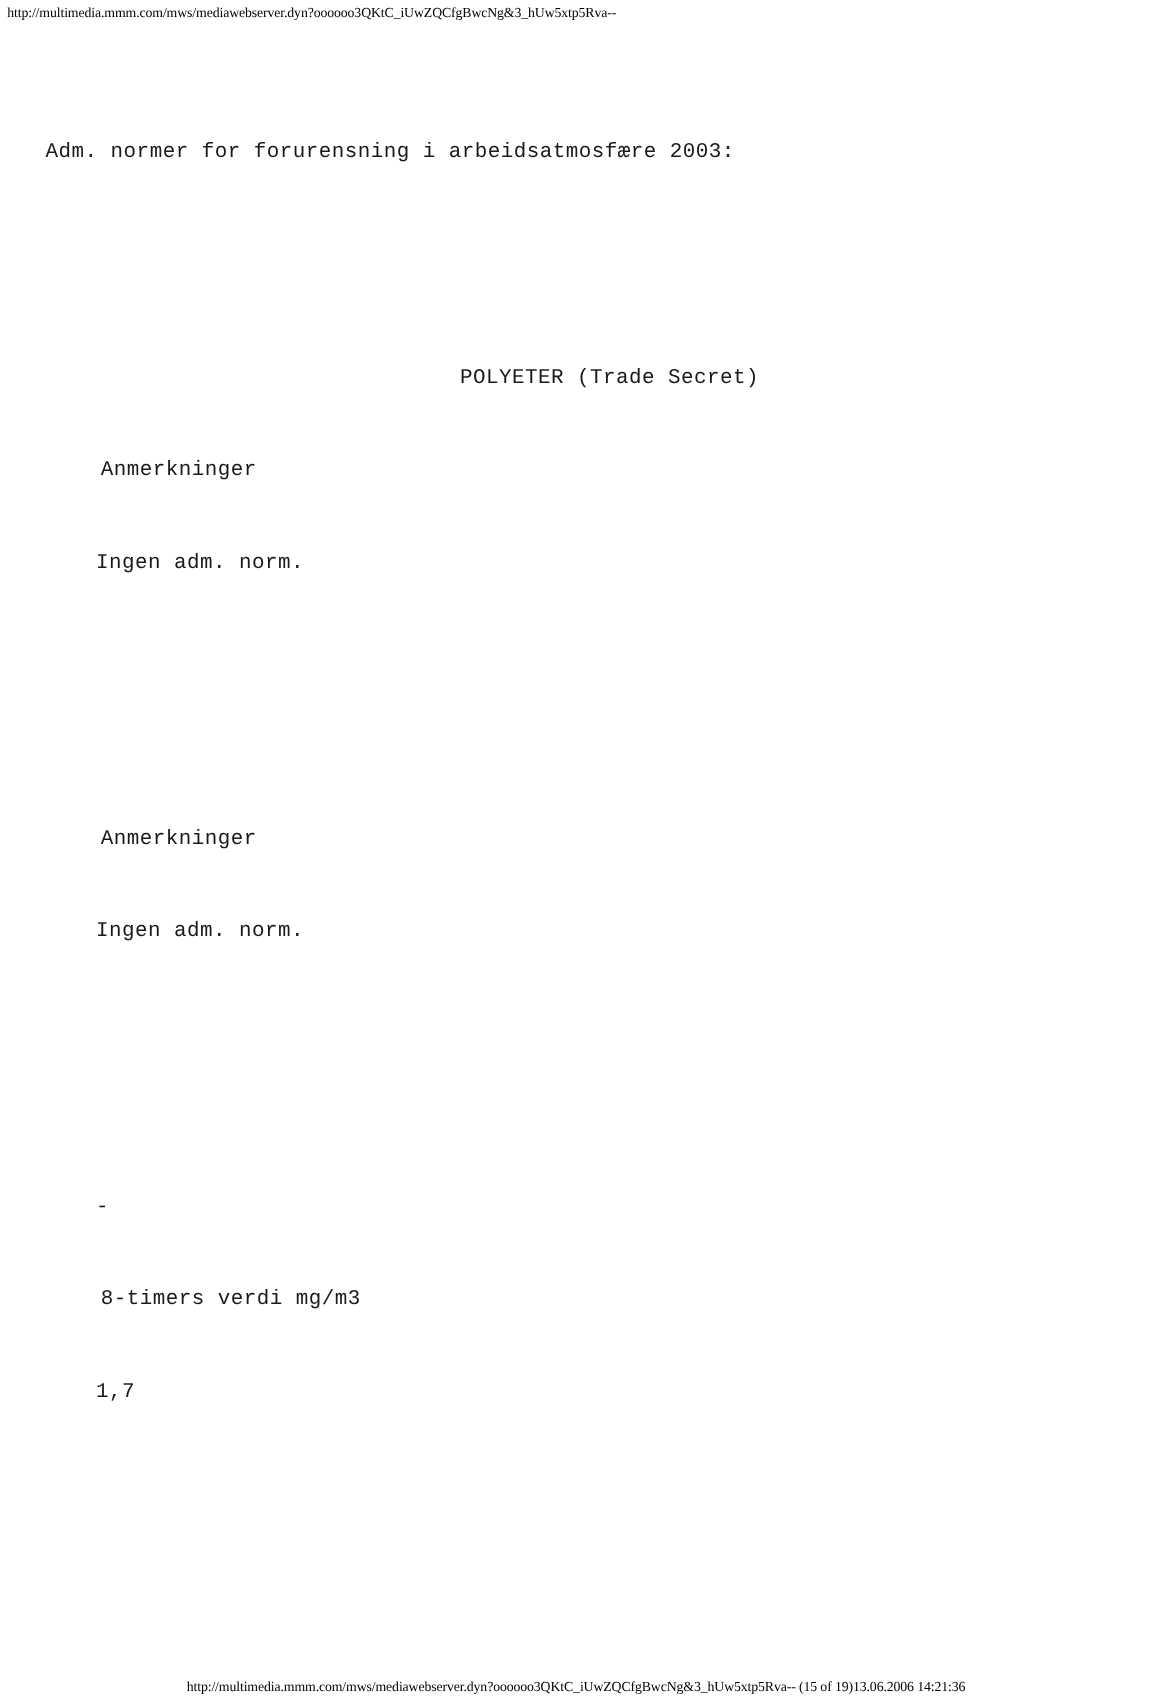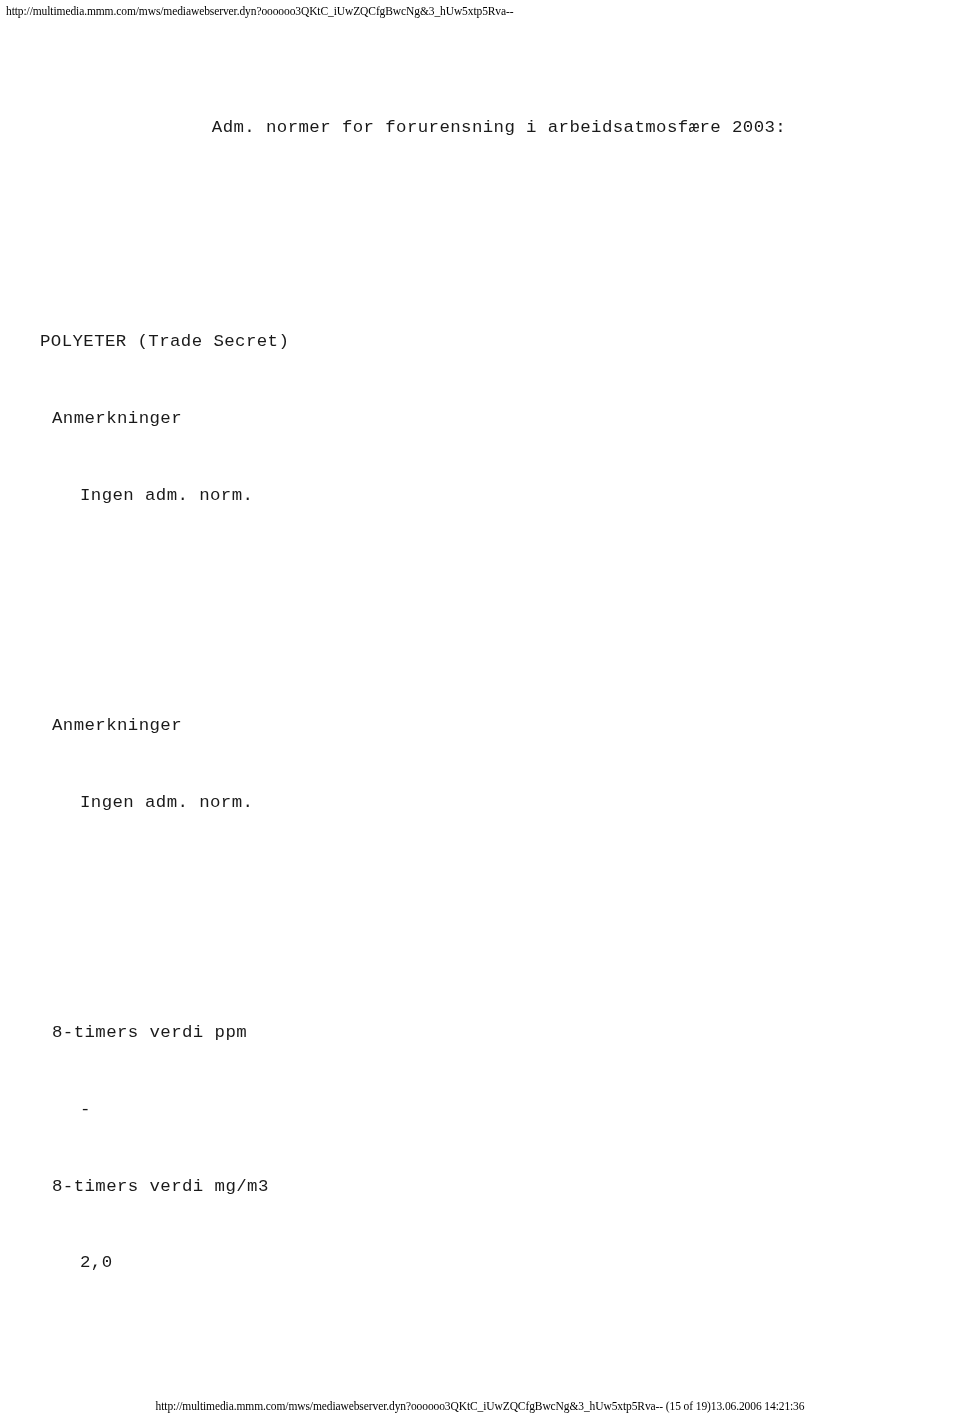--- a/index.html
+++ b/index.html
@@ -52,27 +52,26 @@
     width: 960px;
     font-size: 17.4px;
     line-height: 25.6px;
     letter-spacing: 0.4px;
     color: #1a1a1a;
     white-space: pre;
   }
 
   .doc-title {
     margin-left: 38px;
-    margin-bottom: 35px;
-    text-align: center;
+    margin-bottom: 9px;
   }
 
   
-  .sub-name   { margin-left: 40px; }
-  .sub-label  { margin-left: 52px; }
+  .sub-name   { margin-left: 56px; text-align: center; }
+  .sub-label  { margin-left: 84px; }
   .sub-value  { margin-left: 80px; }
 </style>
 </head>
 <body>
 
 <div class="page-header">http://multimedia.mmm.com/mws/mediawebserver.dyn?oooooo3QKtC_iUwZQCfgBwcNg&amp;3_hUw5xtp5Rva--</div>
 
 <div class="doc">
 
   <div class="doc-title">Adm. normer for forurensning i arbeidsatmosfære 2003:</div>
@@ -85,24 +84,23 @@
   </div>
 
   
   <div>
     <div class="sub-label">Anmerkninger</div>
     <div class="sub-value">Ingen adm. norm.</div>
   </div>
 
   
   <div>
-    <div class="sub-label">8-timers verdi ppm</div>
     <div class="sub-value">-</div>
     <div class="sub-label">8-timers verdi mg/m3</div>
-    <div class="sub-value">2,0</div>
+    <div class="sub-value">1,7</div>
     
     
   </div>
 
   
   
 
   
   
 

